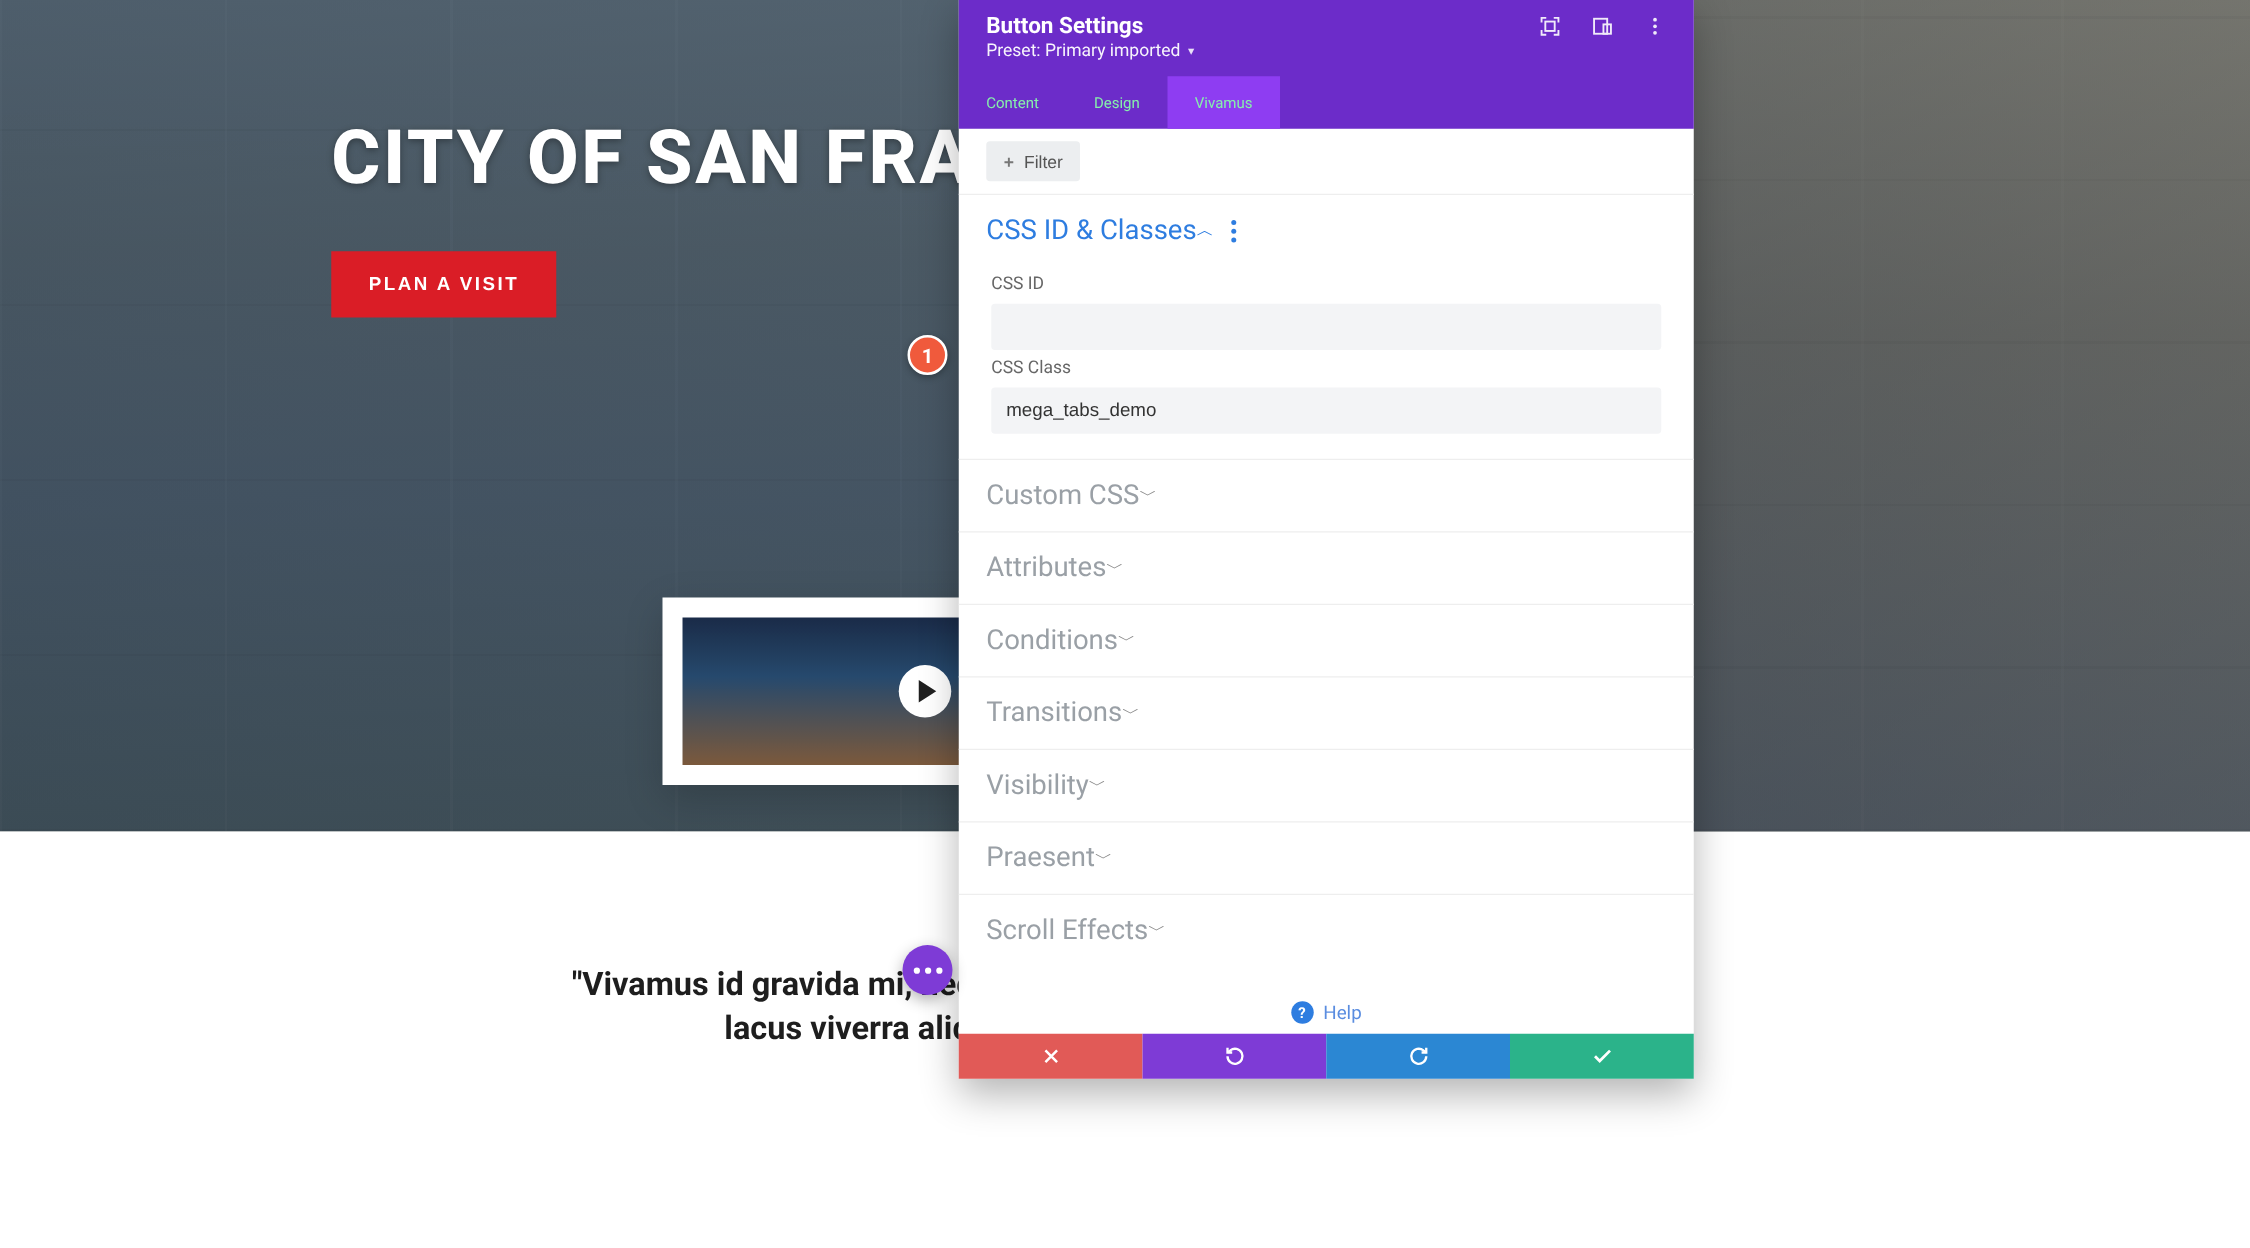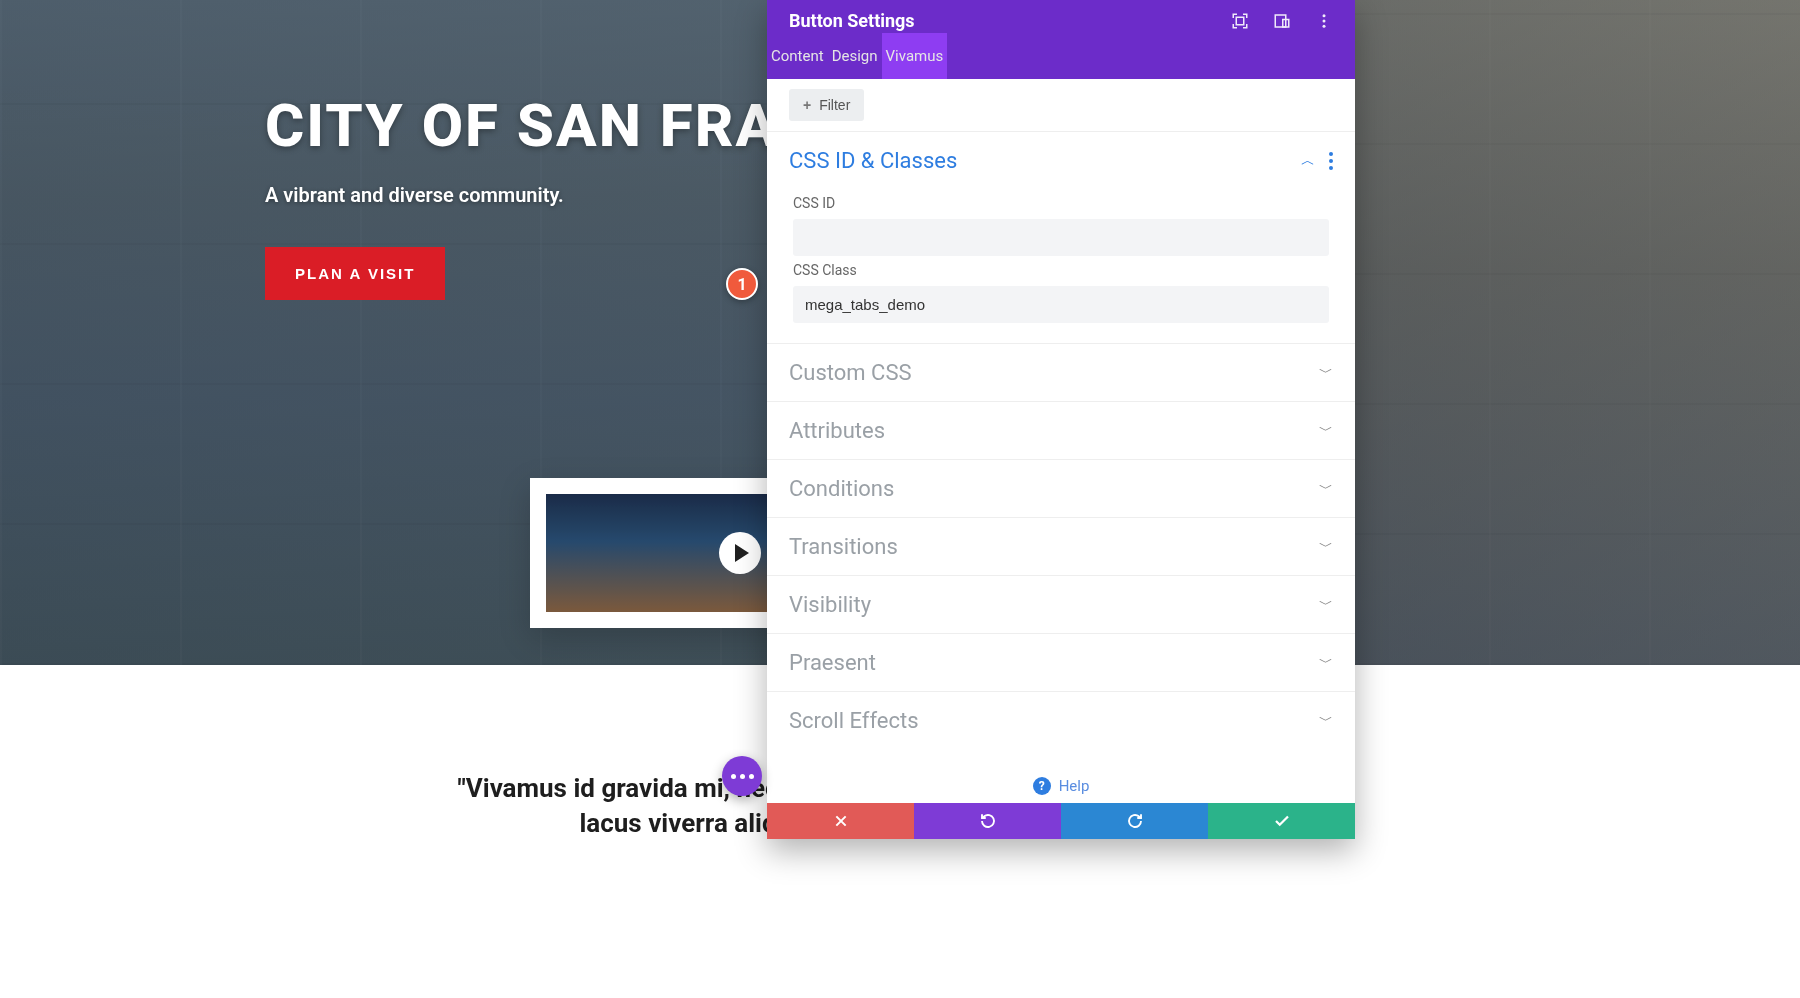--- a/index.html
+++ b/index.html
@@ -122,40 +122,40 @@
     padding: 10px 22px 2px;
     display:flex; align-items:center; justify-content:space-between;
   }
   .panel-title { font-size:18px; font-weight:700; }
   .header-icons { display:flex; gap:24px; align-items:center; }
   .hicon { width:18px; height:18px; opacity:.9; cursor:pointer; }
   .preset-row { padding: 0 22px 12px; font-size:14px; opacity:.95; display:flex; align-items:center; gap:6px;}
   .preset-row .chev { font-size:10px; opacity:.9; }
   .tabs { display:flex; }
   .tab {
-    padding: 14px 4px; font-size:15px; color:#e5e5e5; cursor:pointer;
+    padding: 14px 22px; font-size:12px; color:#86efac; cursor:pointer;
   }
   .tab.active { background:#8e3df2; }
   .search-row {
     display:flex; align-items:center; justify-content:space-between;
     padding: 10px 12px 10px 22px;
     border-bottom:1px solid #eee;
   }
   .search-input {
     border:none; outline:none; font-size:15px; color:#888; flex:1;
     background:transparent;
   }
   .filter-btn {
     background:#eceef0; border:none; padding:8px 14px; font-size:14px; color:#555;
     display:flex; align-items:center; gap:8px; cursor:pointer; border-radius:3px;
   }
   .panel-body { }
   .section { border-bottom:1px solid #eee; }
   .section-head {
-    display:flex; align-items:center; justify-content:space-between;
+    display:flex; align-items:center; 
     padding: 16px 22px; cursor:pointer;
   }
   .section-title { font-size:22px; color:#9aa0a6; }
   .section.open .section-title { color:#2e7de0; }
   .section-right { display:flex; align-items:center; gap:14px; color:#2e7de0; }
   .chevron { font-size:14px; color:#888; }
   .section.open .chevron { color:#2e7de0; }
   .dots-v { width:4px; display:flex; flex-direction:column; gap:3px;}
   .dots-v span{ width:4px;height:4px;border-radius:50%;background:#2e7de0;}
   .section-content { padding: 0 26px 20px; }
@@ -220,21 +220,20 @@
     opacity:.3;
   }
 </style>
 </head>
 <body>
 
 <div class="page-bg">
   <div class="hero">
     <div class="hero-content">
       <div class="hero-title">CITY OF SAN FRANCISCO</div>
-      <div class="hero-sub">A vibrant and diverse community.</div>
       <button class="visit-btn">PLAN A VISIT</button>
     </div>
     <div class="video-card">
       <div class="video-thumb">
         <div class="play-circle"></div>
       </div>
     </div>
   </div>
   <div class="hero-right"></div>
 
@@ -257,20 +256,24 @@
             <rect x="3" y="4" width="14" height="16"></rect>
             <rect x="13" y="10" width="8" height="10"></rect>
           </svg>
         <svg class="hicon" viewBox="0 0 24 24" fill="#fff">
             <circle cx="12" cy="5" r="2"></circle>
             <circle cx="12" cy="12" r="2"></circle>
             <circle cx="12" cy="19" r="2"></circle>
           </svg>
       </div>
     </div>
+    <div class="preset-row">
+      <span>Preset: Primary imported</span>
+      <span class="chev">▾</span>
+    </div>
     <div class="tabs">
       <div class="tab">Content</div>
       <div class="tab">Design</div>
       <div class="tab active">Vivamus</div>
     </div>
   </div>
 
   <div class="search-row">
     <button class="filter-btn">
       <span style="font-weight:700;color:#777;">+</span>

